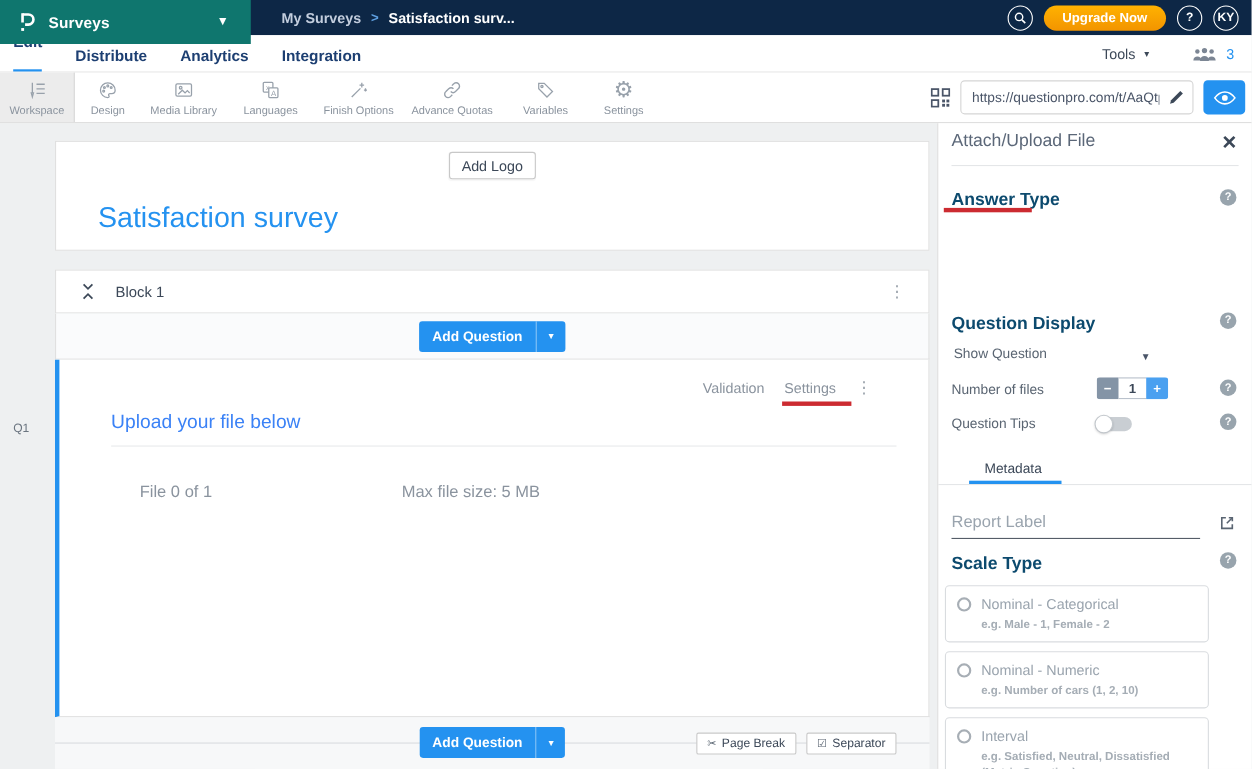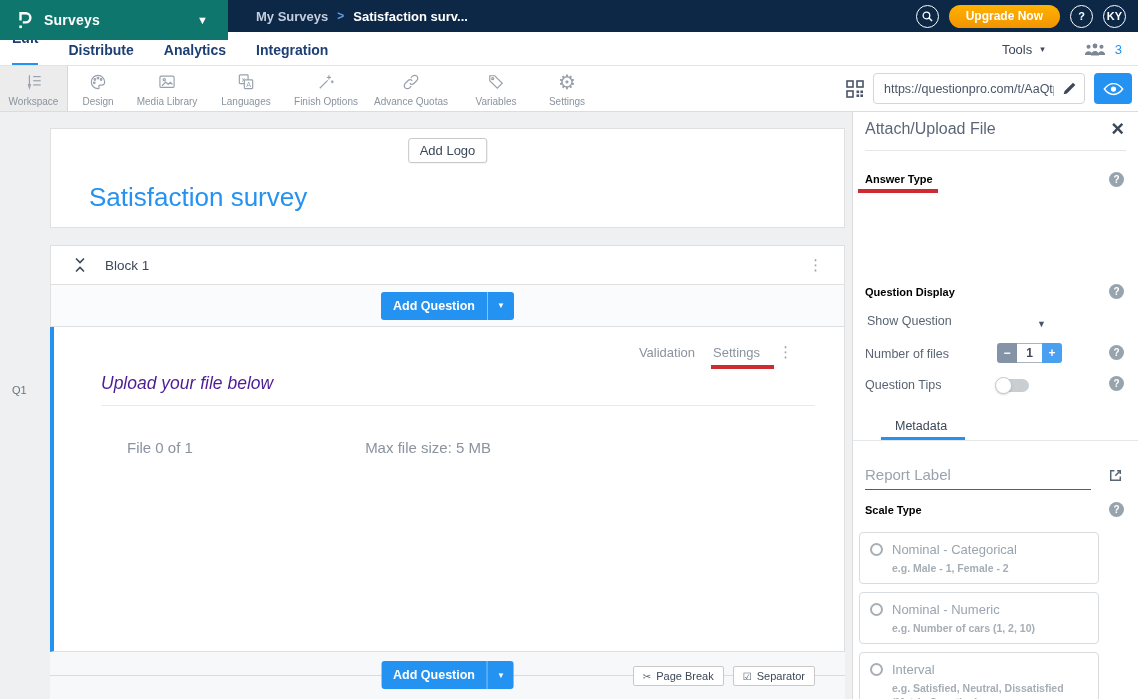--- a/index.html
+++ b/index.html
@@ -81,21 +81,21 @@
   .btn-addq .addq-main { padding:7px 12px; }
   .btn-addq .addq-caret { padding:0 9px; border-left:1px solid rgba(255,255,255,.45);
         font-size:8px; display:flex; align-items:center; }
 
   .question-card { position:relative; height:325px; background:#fff;
         border:1px solid #e0e0e0; border-top:none; border-left:4px solid #2492f0; }
   .q-tabs { position:absolute; top:16px; right:50px; display:flex; align-items:center; gap:18px;
         font-size:13px; color:#8a939e; }
   .q-tab { cursor:pointer; }
   .settings-underline { position:absolute; top:38px; right:70px; width:63px; height:4px; background:#cc2b31; }
-  .q-text { position:absolute; left:47px; top:46px; font-size:17.5px; color:#4c1d95; cursor:text;font-style:italic; }
+  .q-text { position:absolute; left:47px; top:46px; font-size:17.5px; color:#3b82f6; cursor:text; }
   .q-text-line { position:absolute; left:47px; top:78px; width:714px; border-top:1px solid #e8eaec; }
   .upload-area { position:absolute; left:73px; top:112px; width:364px; }
   .file-row { display:flex; justify-content:space-between; font-size:15px; color:#8a939e; margin-bottom:9px; }
   .dropzone { height:156px; border:1px dashed #a8adb3; display:flex; flex-direction:column;
         align-items:center; justify-content:center; gap:5px; background:#fff; }
   .drop-hint { font-size:15px; color:#3c4858; }
   .or-browse { font-size:13.5px; color:#8a939e; }
   .browse-link { color:#2492f0; cursor:pointer; }
 
   .block-footer { position:relative; height:47px; background:#f7f8f9; }
@@ -108,21 +108,21 @@
   .mini-btn .mini-icon { font-size:10px; color:#5a6572; }
 
   
   .sidebar { position:absolute; top:112px; left:852px; width:286px; height:587px;
         background:#fff; border-left:1px solid #ddd; }
   .sb-title-row { position:absolute; top:8px; left:12px; right:14px; display:flex;
         justify-content:space-between; align-items:center; }
   .sb-title { font-size:16px; color:#5b6778; }
   .sb-close { font-size:22px; font-weight:700; color:#3c4858; cursor:pointer; line-height:18px; }
   .sb-divider1 { position:absolute; top:38px; left:12px; right:12px; border-top:1px solid #e4e6e8; }
-  .sb-bold { font-size:11px; font-weight:700; color:#000000; }
+  .sb-bold { font-size:16px; font-weight:700; color:#0c4a6e; }
   .sb-gray { font-size:12.5px; color:#5a6572; }
   .answer-type-label { position:absolute; top:61px; left:12px; }
   .answer-red-bar { position:absolute; top:77px; left:5px; width:80px; height:4px; background:#cc2b31; }
   .help { width:15px; height:15px; border-radius:50%; background:#98a4ad; color:#fff;
         font-size:10px; font-weight:700; display:flex; align-items:center; justify-content:center;
         cursor:pointer; flex:none; }
   .help-at { position:absolute; right:14px; }
   .answer-grid { position:absolute; top:88px; left:12px; right:20px;
         display:grid; grid-template-columns:1fr 1fr; gap:11px 7px; }
   .answer-opt { height:27px; border:1px solid #c9cdd2; border-radius:3px; background:#fff;

